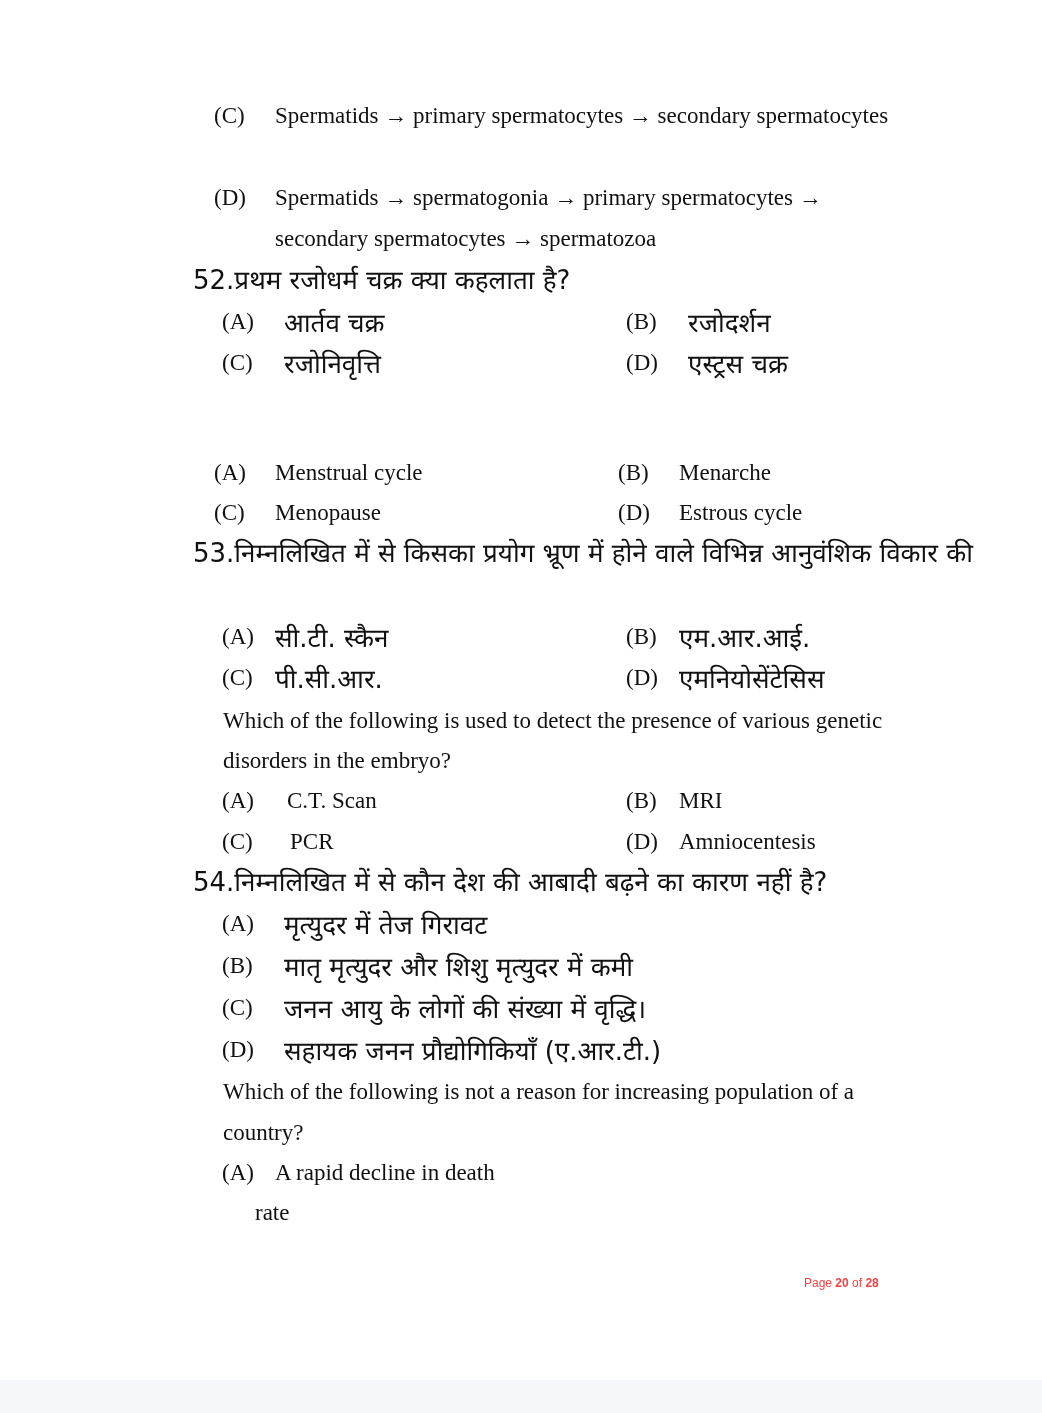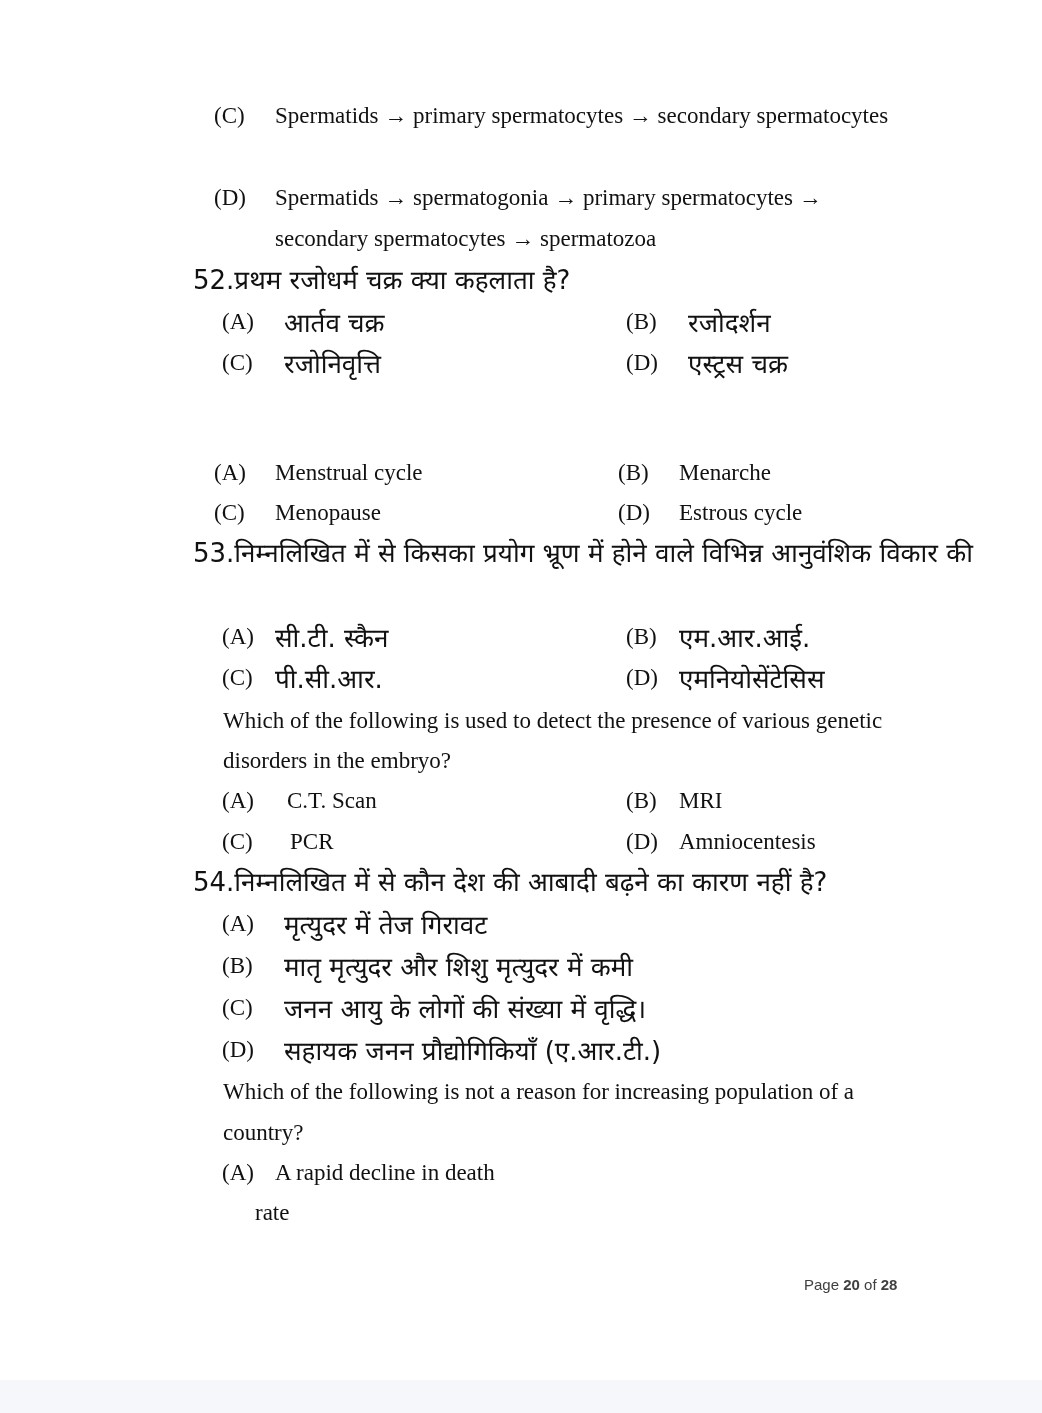--- a/index.html
+++ b/index.html
@@ -6,21 +6,21 @@
   body {
     width: 1042px; height: 1413px; position: relative; overflow: hidden;
     background: #ffffff;
     font-family: "Liberation Serif", "DejaVu Serif", serif;
     color: #111;
   }
   .page { position: absolute; left: 0; top: 0; width: 1042px; height: 1380px; background: #fff; }
   .bottom-band { position: absolute; left: 0; top: 1380px; width: 1042px; height: 33px; background: #f6f7fb; }
   .line { position: absolute; font-size: 23px; line-height: 30px; white-space: nowrap; }
   .hi { font-family: "DejaVu Sans", "Liberation Sans", sans-serif; font-size: 26px; }
-  .footer { position: absolute; left: 804px; top: 1276px; font-family: "Liberation Sans", "DejaVu Sans", sans-serif; font-size: 15px; color: #404040; }
+  .footer { position: absolute; left: 804px; top: 1276px; font-family: "Liberation Sans", "DejaVu Sans", sans-serif; font-size: 12px; color: #ef4444; }
   .footer b { font-weight: bold; }
 </style>
 </head>
 <body>
 
 <div class="page">
 
   <div class="line" style="left:214px;top:101px;">
     <span>(C)</span>
   </div>

